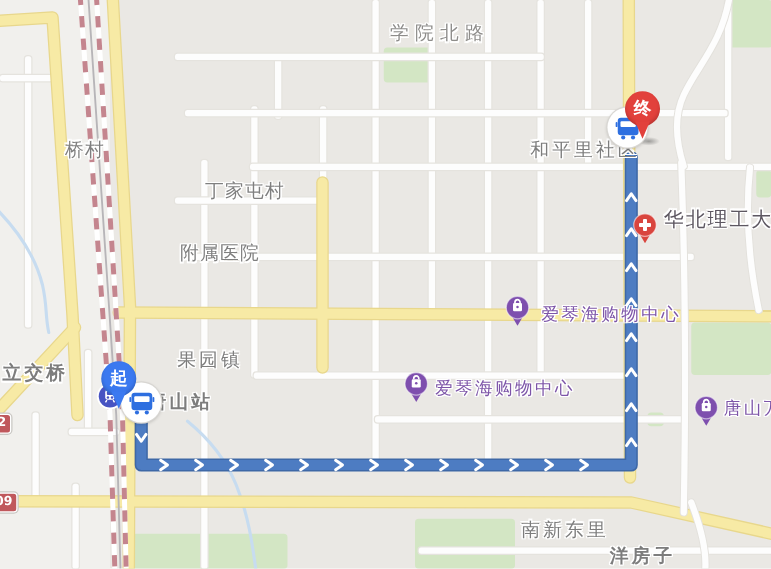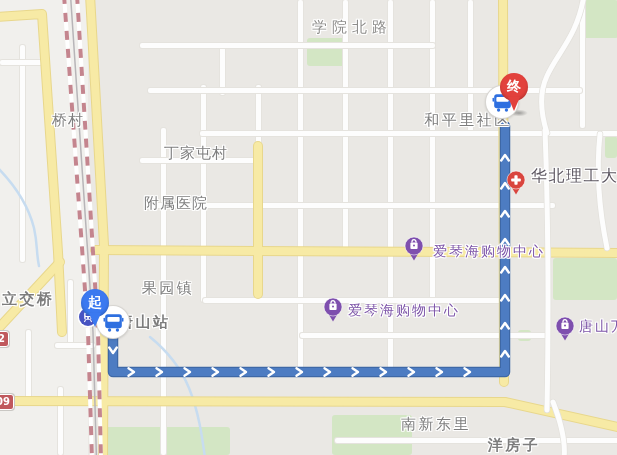--- a/index.html
+++ b/index.html
@@ -156,21 +156,21 @@
       <div class="map-label town" style="left: 148px; top: 153px;">丁家屯村</div>
       <div class="map-label town" style="left: 128px; top: 203px;">附属医院</div>
       <div class="map-label big" style="left: 468px; top: 120px; font-family: Liberation Mono, monospace;">和平里社区</div>
       <div class="map-label hospital left" style="left: 531px; top: 176px;">华北理工大学</div>
       <div class="map-label shopping left" style="left: 433px; top: 252px;">爱琴海购物中心</div>
       <div class="map-label shopping left" style="left: 348px; top: 311px;">爱琴海购物中心</div>
       <div class="map-label shopping left" style="left: 579px; top: 327px;">唐山万</div>
       <div class="map-label big" style="left: 168px; top: 288px;">果园镇</div>
       <div class="map-label big left" style="left: 118px; top: 322px;">唐山站</div>
       <div class="map-label big left" style="left: 2px; top: 299px;">立交桥</div>
-      <div class="map-label big" style="left: 436px; top: 424px;">南新东里</div>
+      <div class="map-label big" style="left: 452px; top: 424px;">南新东里</div>
       <div class="map-label big" style="left: 514px; top: 445px; font-weight: bold;">洋房子</div>
       <div class="map-label town left" style="left: 597px; top: 403px;">富</div>
     </div>
 
   <div class="layer" id="poi-layer" style="z-index:42;pointer-events:none;">
       <div class="poi-pin" style="left: 506px; top: 170px;"><svg width="20" height="28" viewBox="-10 -10 20 28">
     <polygon points="-4.5,7 4.5,7 0,14.5" fill="#d9453e"></polygon>
     <circle cx="0" cy="0" r="9" fill="#d9453e" stroke="rgba(255,255,255,.55)" stroke-width="1"></circle>
     <rect x="-1.6" y="-4.8" width="3.2" height="9.6" rx="0.8" fill="#fff"></rect>
            <rect x="-4.8" y="-1.6" width="9.6" height="3.2" rx="0.8" fill="#fff"></rect>

